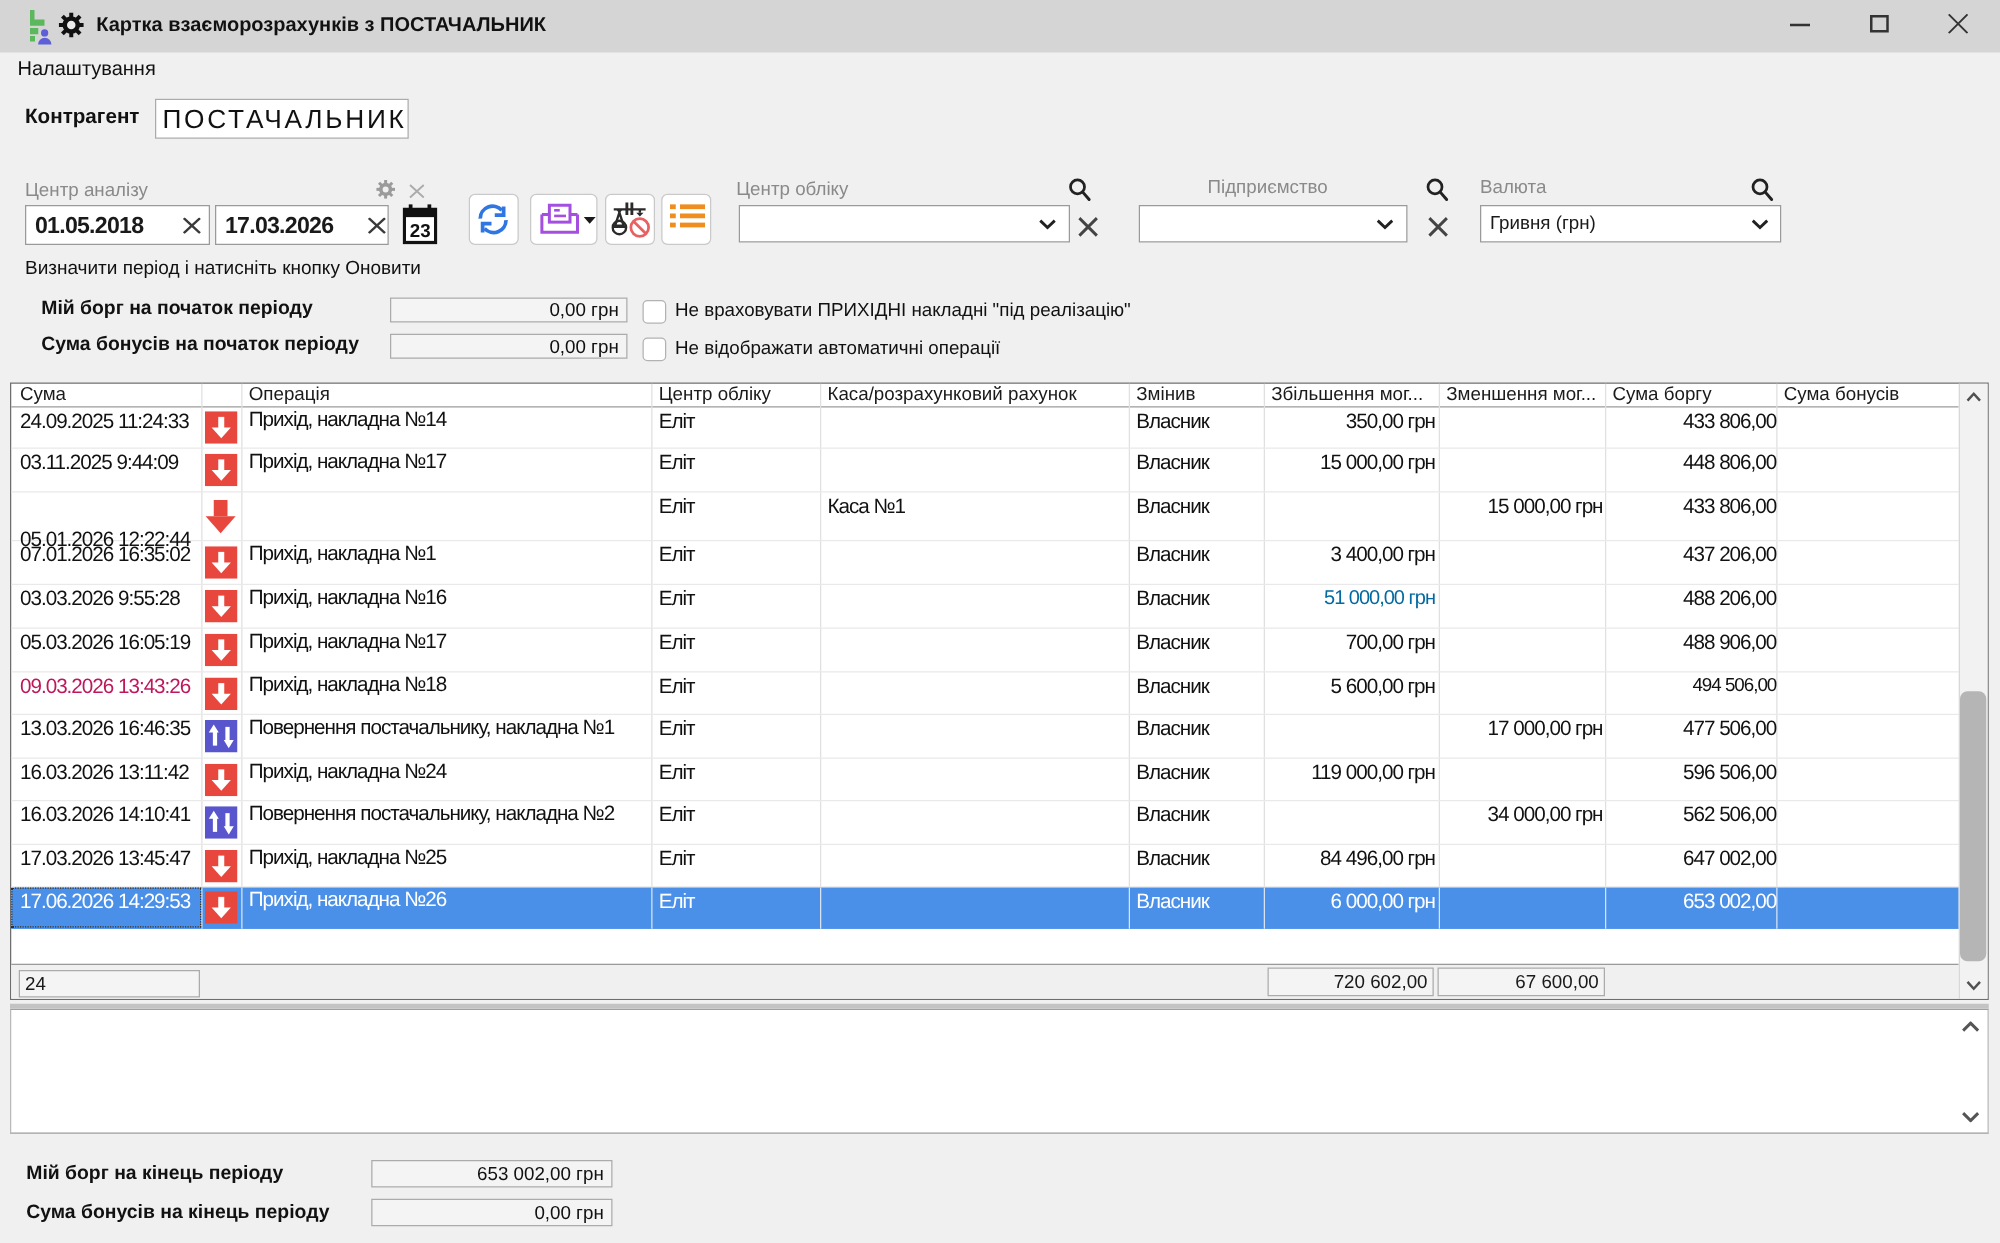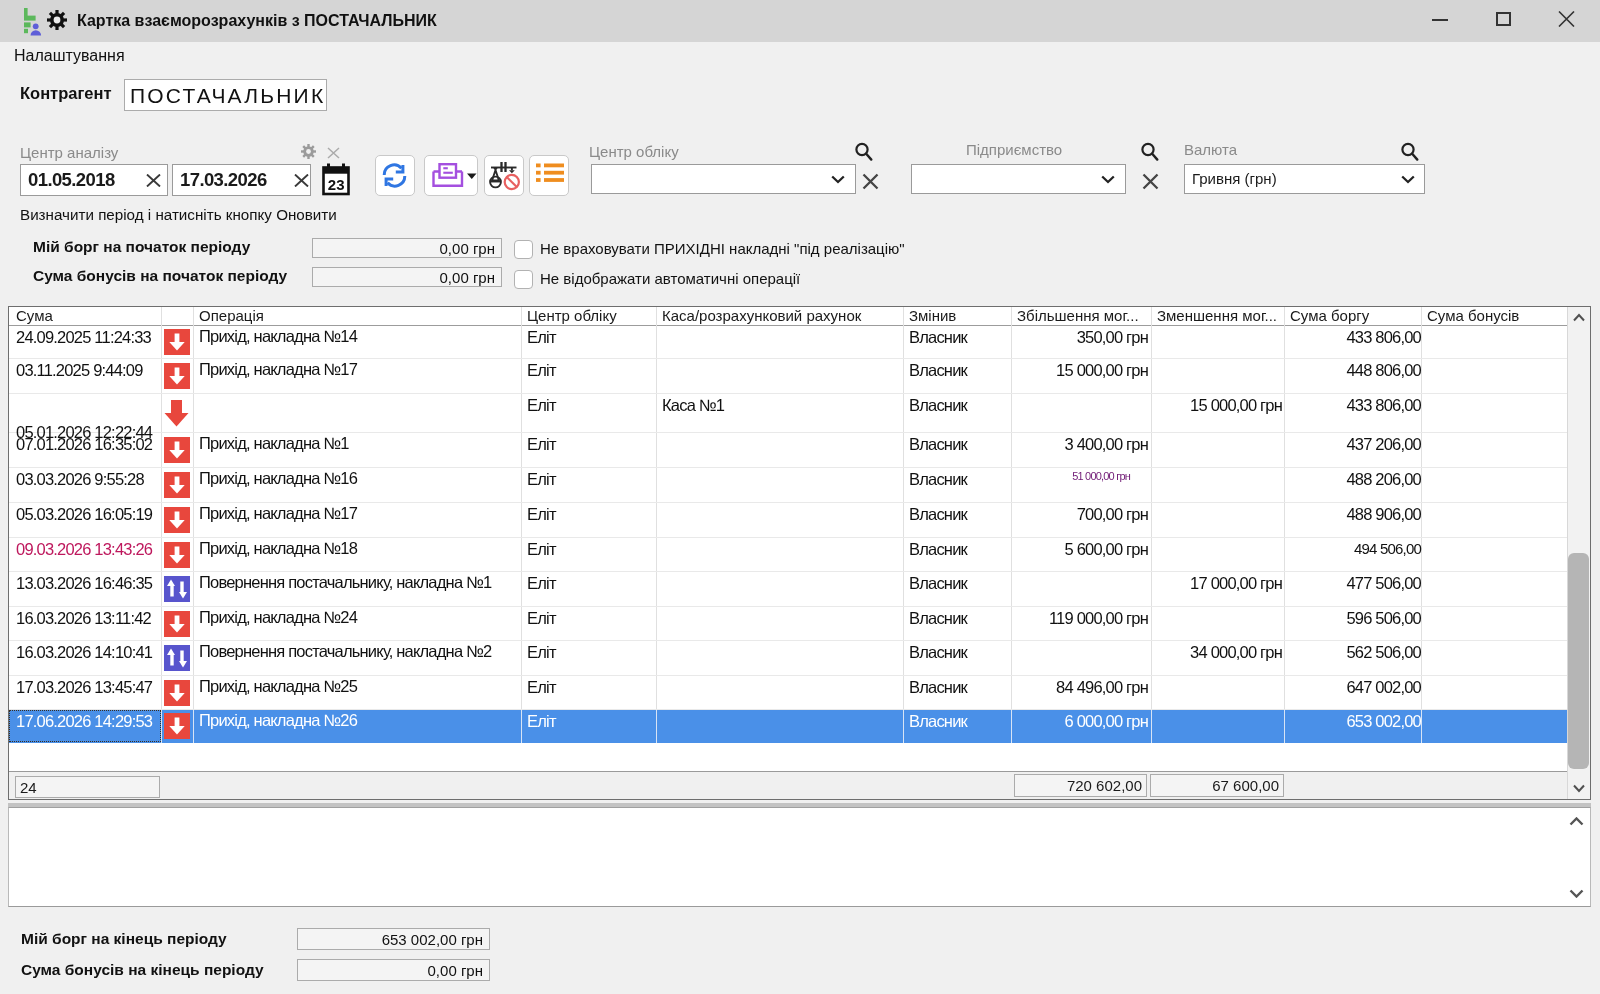--- a/index.html
+++ b/index.html
@@ -309,21 +309,21 @@
 <div class="abs" style="left:155px;top:4px;">
         <svg width="26" height="26" viewBox="0 0 26 26">
           <rect width="26" height="26" fill="#e8473d"></rect>
           <rect x="10.6" y="4.5" width="4.8" height="9" fill="#fff"></rect>
           <polygon points="5.3,13 20.7,13 13,21.5" fill="#fff"></polygon>
         </svg>
       </div>
 <div class="abs" style="left:190px;top:2px;font-size:16.5px;letter-spacing:-0.8px;color:#111;line-height:17.5px;">Прихід, накладна №16</div>
 <div class="abs" style="left:518px;top:2px;font-size:16.5px;letter-spacing:-0.8px;color:#111;">Еліт</div>
 <div class="abs" style="left:900px;top:2px;font-size:16.5px;letter-spacing:-0.8px;color:#111;">Власник</div>
-<div class="abs" style="left:1002px;top:2px;width:119px;text-align:right;font-size:11px;letter-spacing:-0.8px;color:#701a75;">51 000,00 грн</div>
+<div class="abs" style="left:1002px;top:2px;width:137px;text-align:right;font-size:16px;letter-spacing:-0.8px;color:#0369a1;">51 000,00 грн</div>
 <div class="abs" style="left:1275px;top:2px;width:137px;text-align:right;font-size:16.5px;letter-spacing:-0.8px;color:#111;">488 206,00</div>
 </div>
 <div class="abs" style="left:0;top:196px;width:1558px;height:35px;border-bottom:1px solid #e9e9e9;">
 <div class="abs" style="left:7px;top:2px;font-size:16.5px;letter-spacing:-0.8px;color:#111;">05.03.2026 16:05:19</div>
 <div class="abs" style="left:155px;top:4px;">
         <svg width="26" height="26" viewBox="0 0 26 26">
           <rect width="26" height="26" fill="#e8473d"></rect>
           <rect x="10.6" y="4.5" width="4.8" height="9" fill="#fff"></rect>
           <polygon points="5.3,13 20.7,13 13,21.5" fill="#fff"></polygon>
         </svg>

